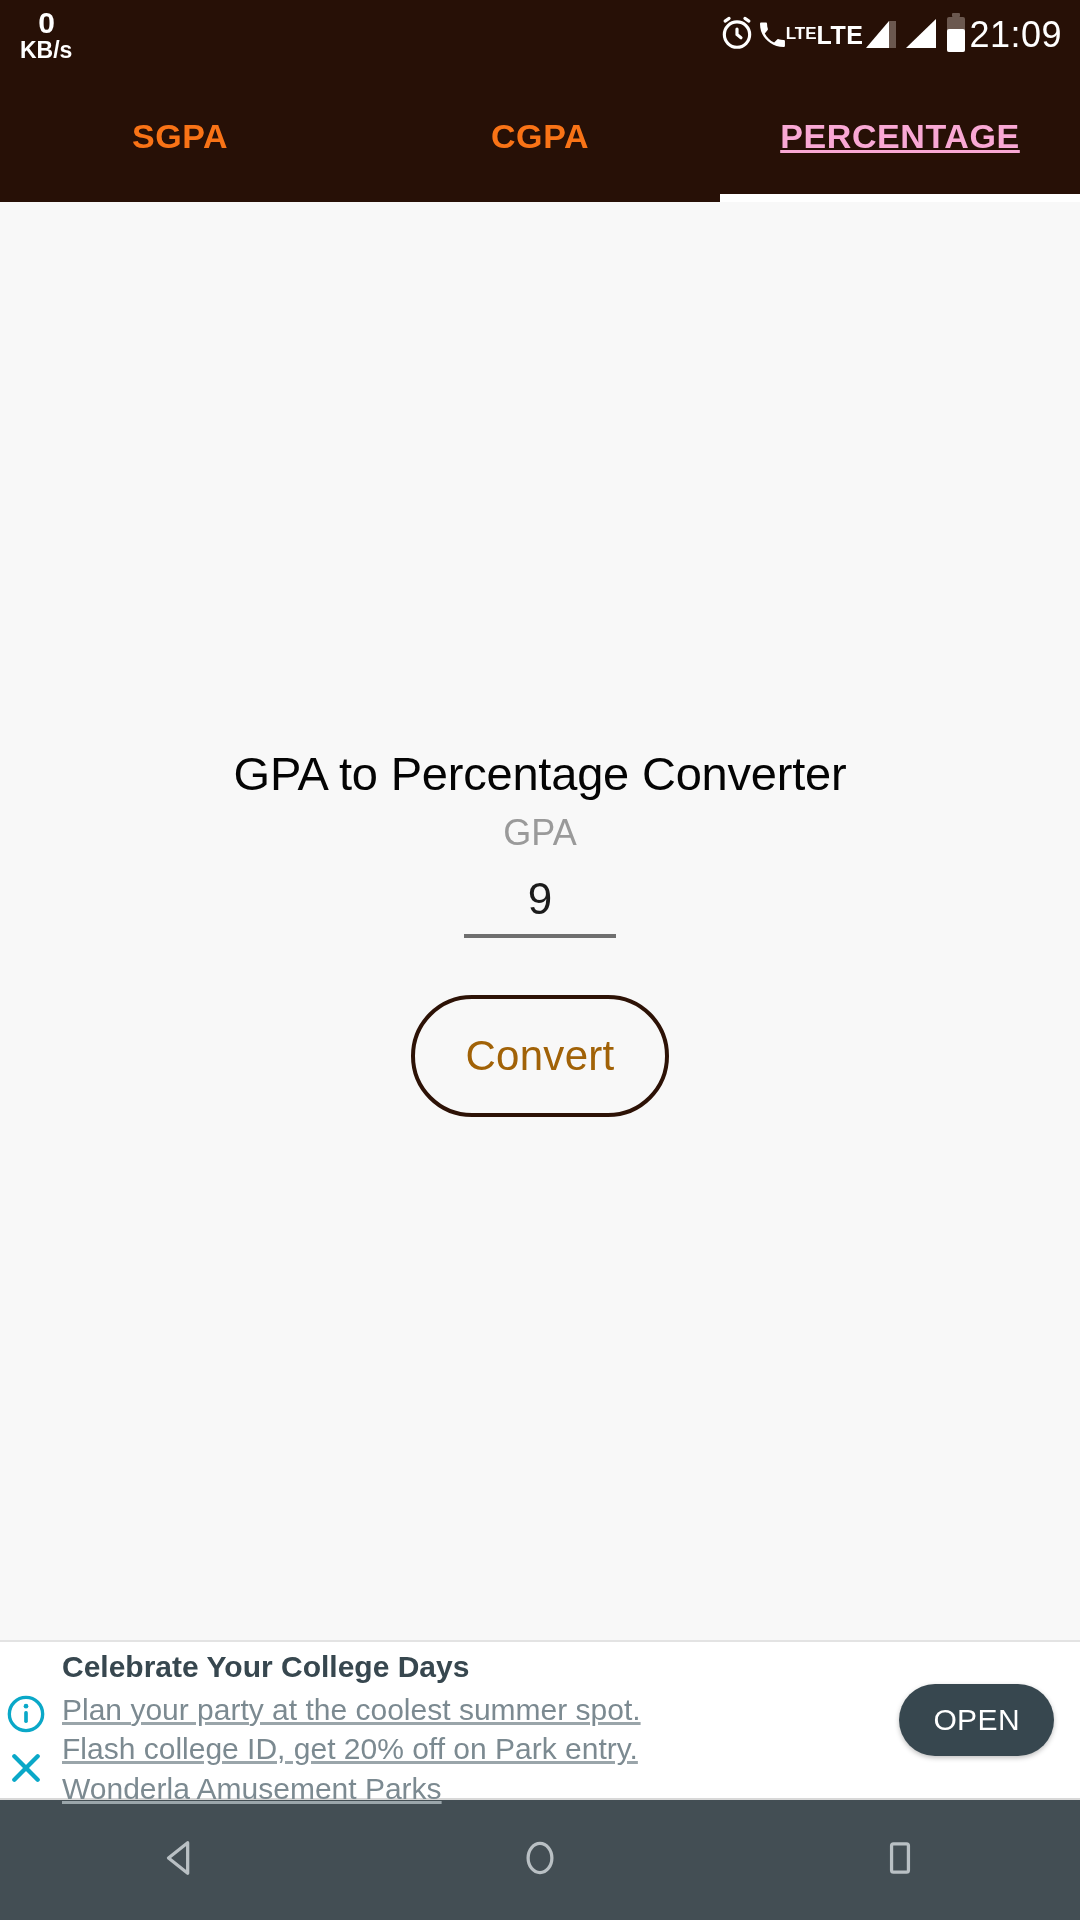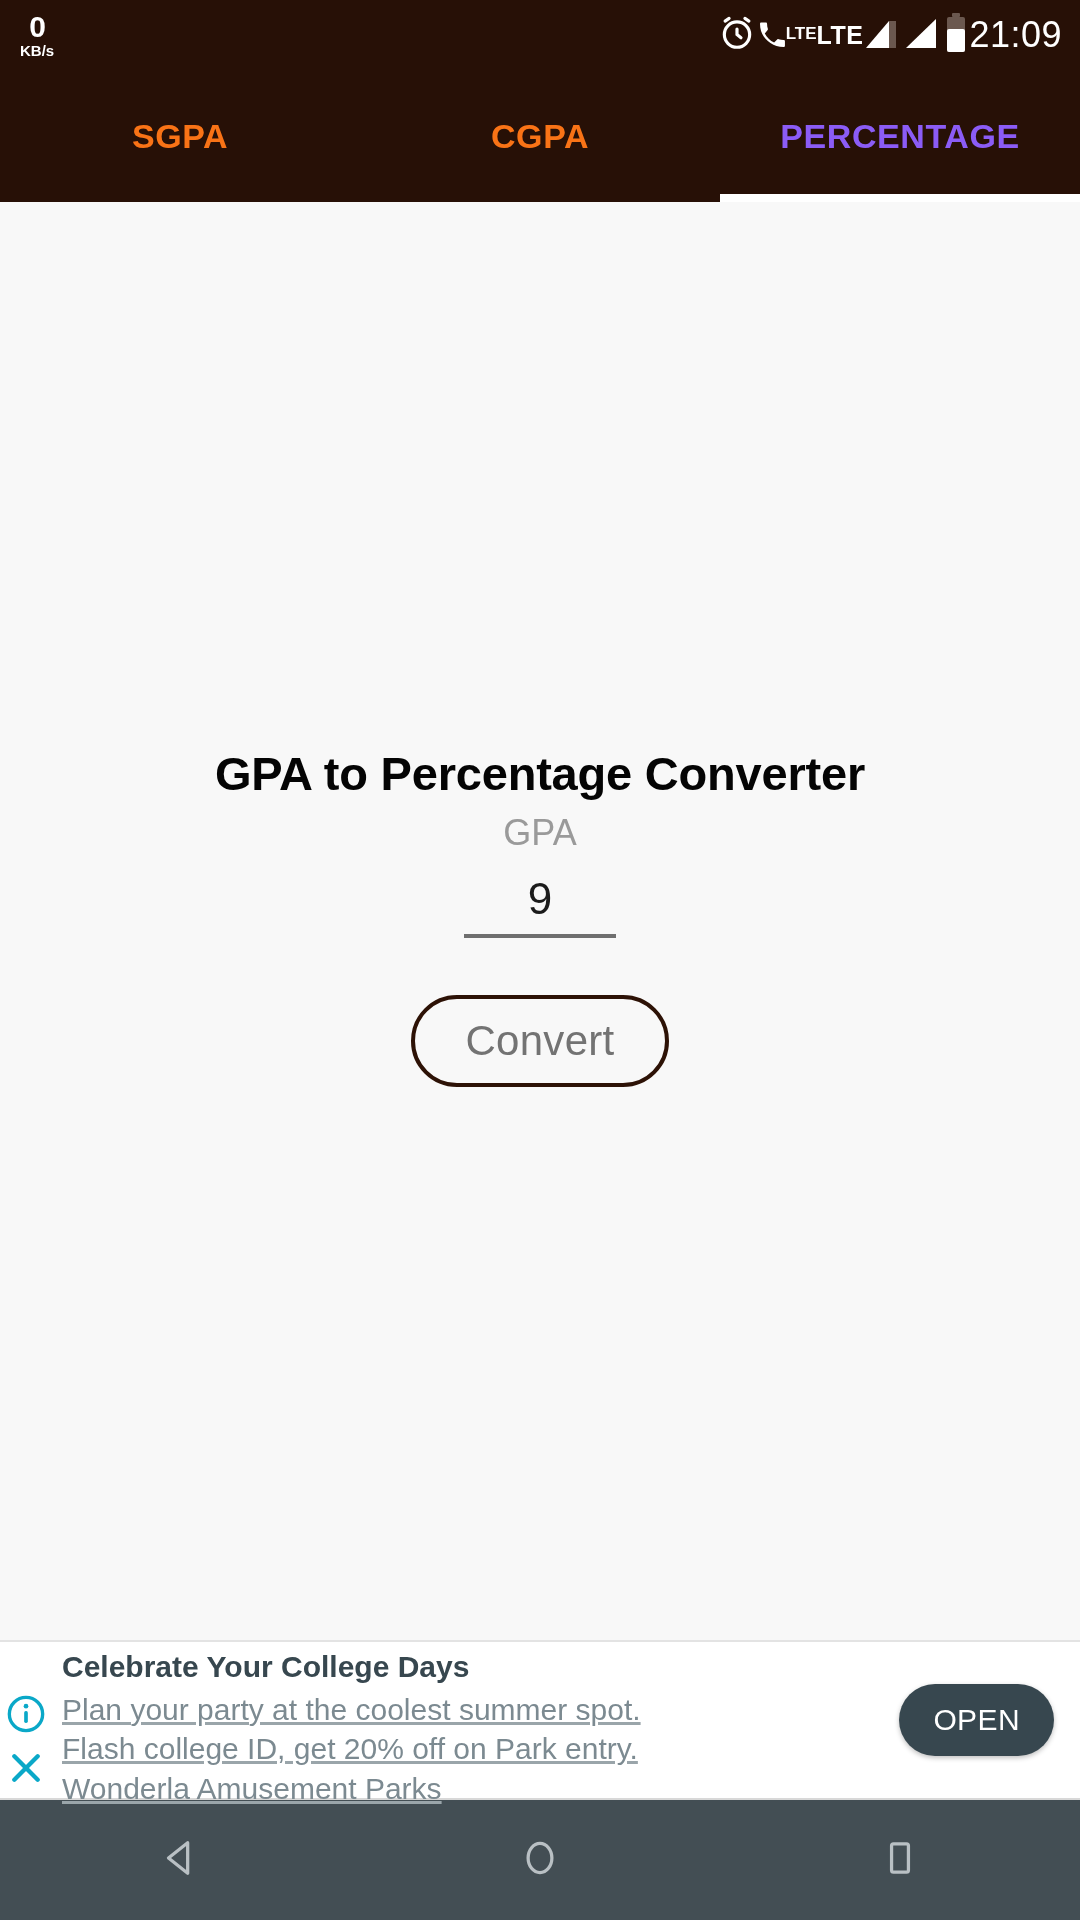--- a/index.html
+++ b/index.html
@@ -24,21 +24,21 @@
     padding:0 18px 0 20px;
     flex:0 0 auto;
     position:relative;
   }
   .net-speed {
     display:flex; flex-direction:column;
     align-items:center; line-height:1;
     color:#ffffff;
   }
   .net-speed .ns-val { font-size:30px; font-weight:bold; letter-spacing:-1px; }
-  .net-speed .ns-unit { font-size:15px; font-weight:bold; margin-top:1px; }
+  .net-speed .ns-unit { font-size:23px; font-weight:bold; margin-top:1px; }
   .status-spacer { flex:1 1 auto; }
   .status-right { display:flex; align-items:center; gap:0; }
   .ic { display:block; }
   .lte-txt {
     color:#ffffff; font-size:25px; font-weight:bold;
     letter-spacing:0.5px; line-height:1;
   }
   .volte-wrap { position:relative; display:flex; align-items:flex-end; }
   .volte-wrap .lte-sup {
     font-size:17px; font-weight:bold; color:#fff;
@@ -57,38 +57,38 @@
     flex:0 0 auto;
     position:relative;
   }
   .tab {
     flex:1 1 0; height:100%;
     display:flex; align-items:center; justify-content:center;
     font-size:34px; font-weight:bold; letter-spacing:0.6px;
     color:#f97316;
     user-select:none;
   }
-  .tab.active { color:#8b5cf6; }
+  .tab.active { color:#f9a8d4;text-decoration:underline; }
   .tab-indicator {
     position:absolute; bottom:0; height:8px;
     background:#ffffff;
     width:33.3333%; left:66.6667%;
   }
 
   
   .content {
     flex:1 1 auto;
     position:relative;
     background:#f8f8f8;
     display:flex; flex-direction:column;
     align-items:center;
     padding-top:546px;
   }
   .app-title {
-    font-size:47px; font-weight:bold; color:#040404;
+    font-size:47px; font-weight:normal; color:#040404;
     letter-spacing:-0.2px; line-height:1.1;
     text-align:center;
   }
   .field-label {
     margin-top:12px;
     font-size:36px; color:#9a9a9a; font-weight:normal;
     text-align:center;
   }
   .input-wrap {
     margin-top:20px;
@@ -101,25 +101,25 @@
     text-align:center;
     font-family:"Liberation Sans", sans-serif;
     font-size:44px; color:#1b1b1b;
     padding:0 0 10px 0;
   }
   .input-underline {
     width:100%; height:4px; background:#6f6f6f;
   }
   .convert-btn {
     margin-top:57px;
-    width:258px; height:92px;
+    width:258px; height:122px;
     border:4px solid #2d1206;
     border-radius:61px;
     background:#f8f8f8;
-    color:#737373;
+    color:#a16207;
     font-family:"Liberation Sans", sans-serif;
     font-size:42px; font-weight:normal;
     letter-spacing:0.3px;
     cursor:pointer;
     display:flex; align-items:center; justify-content:center;
   }
 
   
   .ad-banner {
     flex:0 0 auto;

